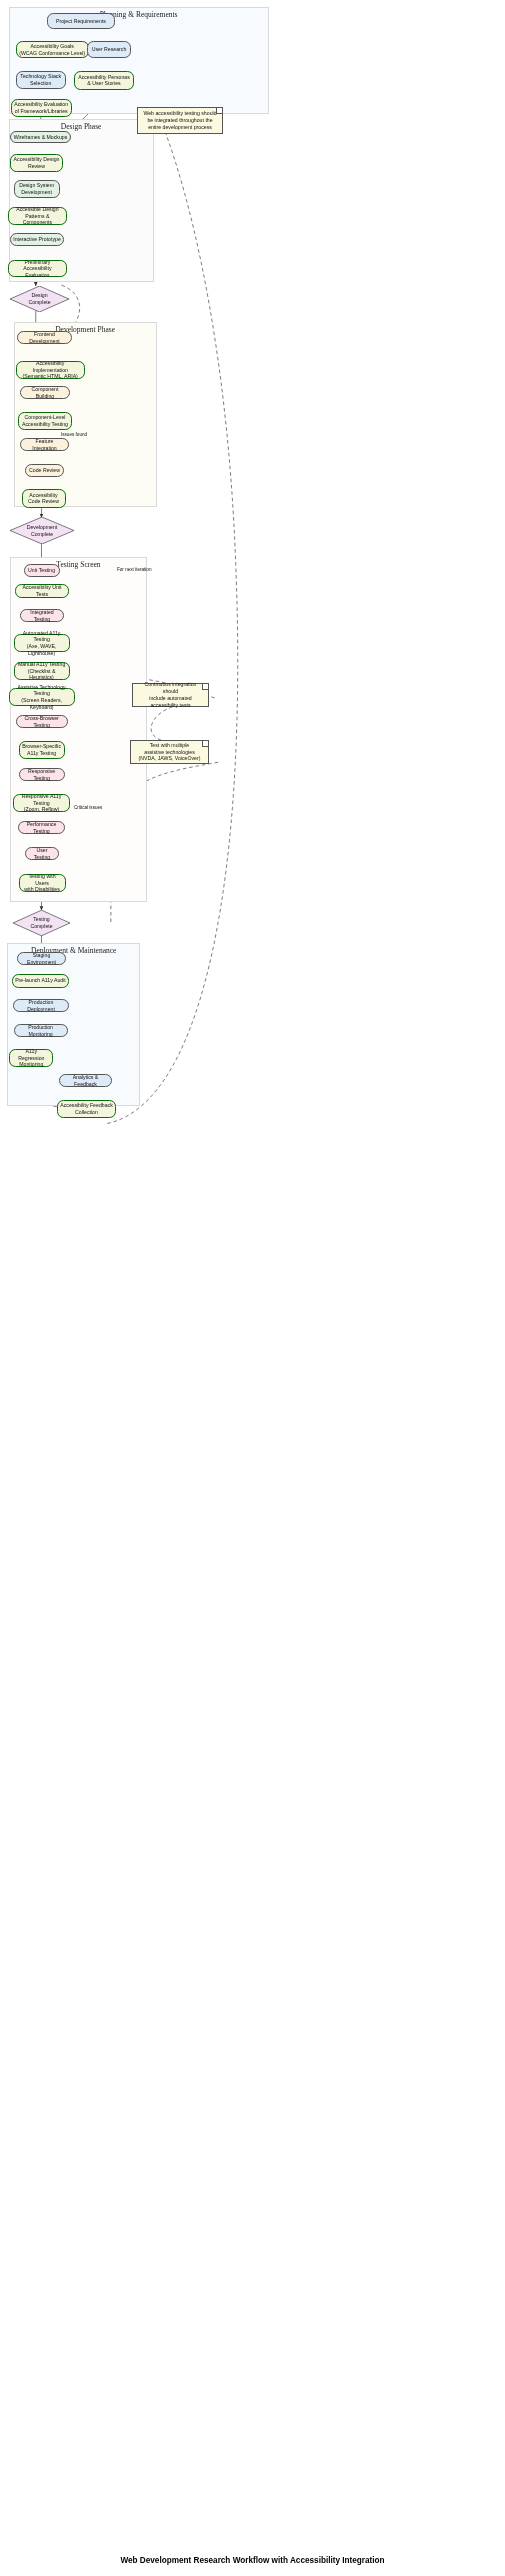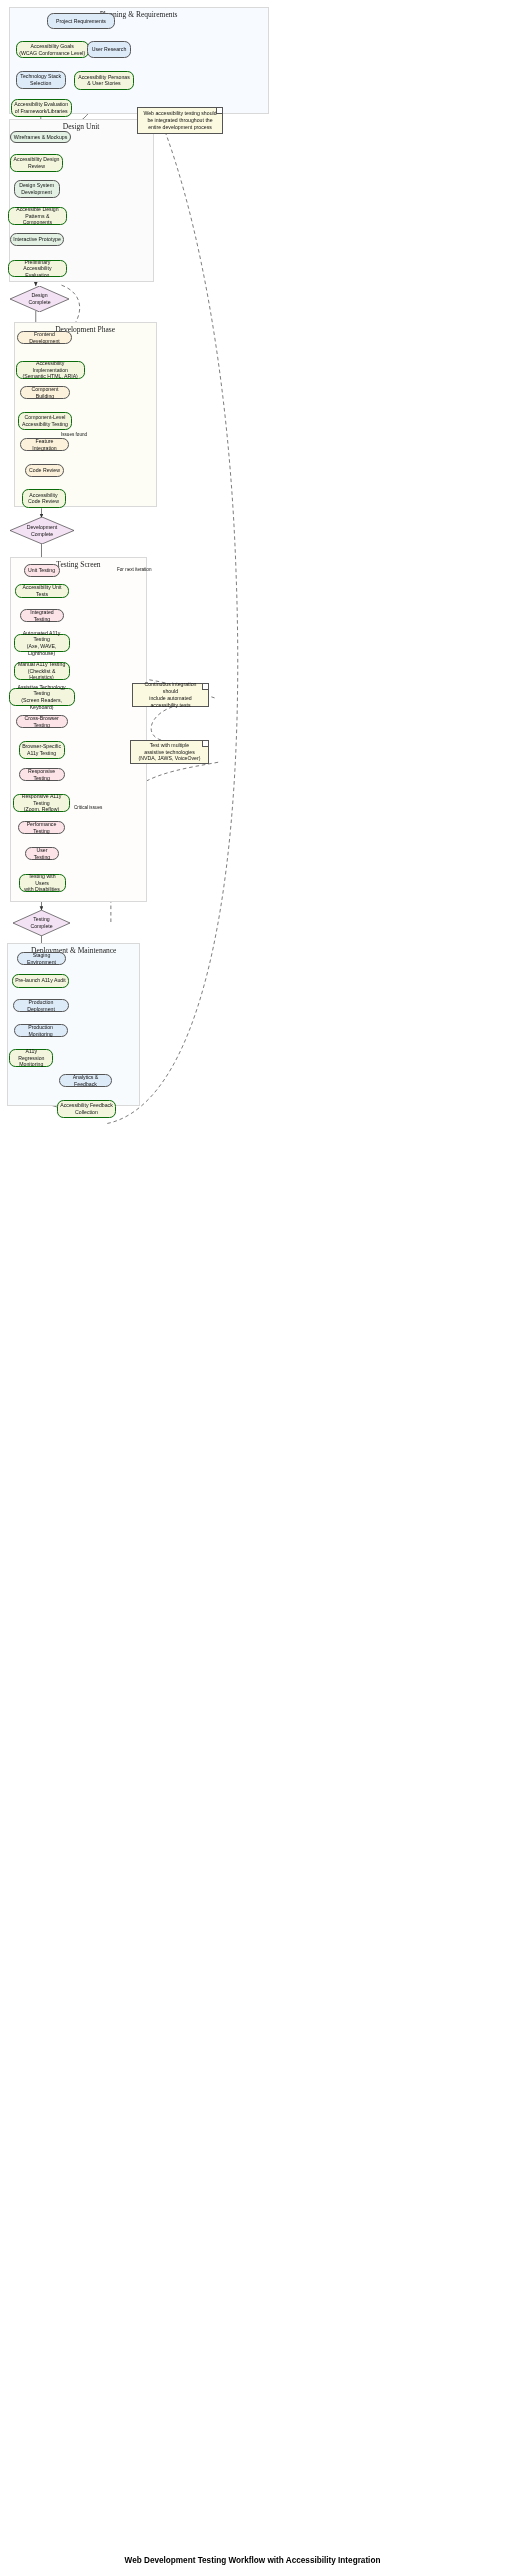--- a/index.html
+++ b/index.html
@@ -114,21 +114,21 @@
 </style>
 </head>
 <body>
 
 <div id="page">
 
   <div class="cluster" style="left:8.6px; top:7.2px; width:260px; height:107px; background:#f7faff;"></div>
   <div class="cluster-label" style="top:10px; left:8.6px; width:260px;">Planning &amp; Requirements</div>
 
   <div class="cluster" style="left:8.6px; top:119px; width:145px; height:163px; background:#fbfbfb;"></div>
-  <div class="cluster-label" style="top:122px; left:8.6px; width:145px;">Design Unit</div>
+  <div class="cluster-label" style="top:122px; left:8.6px; width:145px;">Design Phase</div>
 
   <div class="cluster" style="left:13.6px; top:322px; width:143px; height:185px; background:#fdfdf6;"></div>
   <div class="cluster-label" style="top:325px; left:13.6px; width:143px;">Development Phase</div>
 
   <div class="cluster" style="left:10px; top:557px; width:137px; height:345px; background:#fefdfb;"></div>
   <div class="cluster-label" style="top:560px; left:10px; width:137px;">Testing Screen</div>
 
   <div class="cluster" style="left:7.2px; top:943px; width:133px; height:163px; background:#f7fbfd;"></div>
   <div class="cluster-label" style="top:946px; left:7.2px; width:133px;">Deployment &amp; Maintenance</div>
 
@@ -309,16 +309,16 @@
 include automated
 accessibility tests</div>
   <div class="note" style="left:130px; top:740px; width:79px; height:24px;">Test with multiple
 assistive technologies
 (NVDA, JAWS, VoiceOver)</div>
 
   <div class="edge-label" style="left:61px; top:432px;">Issues found</div>
   <div class="edge-label" style="left:117px; top:567px;">For next iteration</div>
   <div class="edge-label" style="left:74px; top:805px;">Critical issues</div>
 
-  <div id="chart-title">Web Development Testing Workflow with Accessibility Integration</div>
+  <div id="chart-title">Web Development Research Workflow with Accessibility Integration</div>
 
 </div>
 
 
 </body></html>

